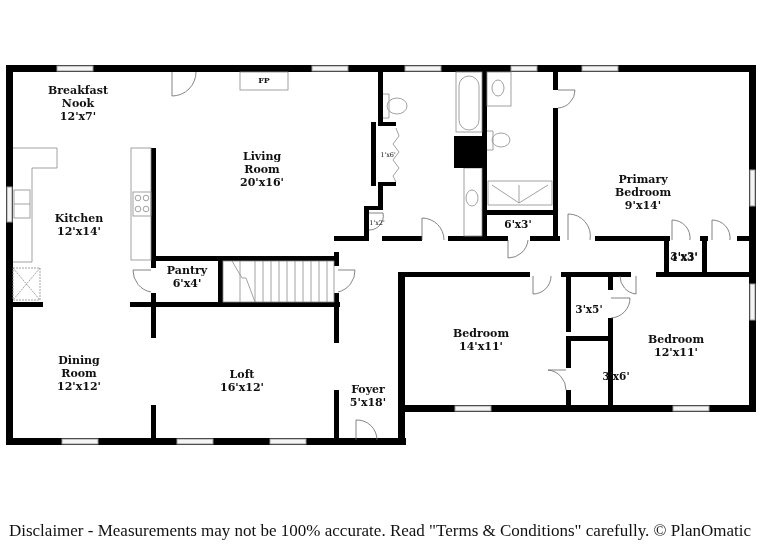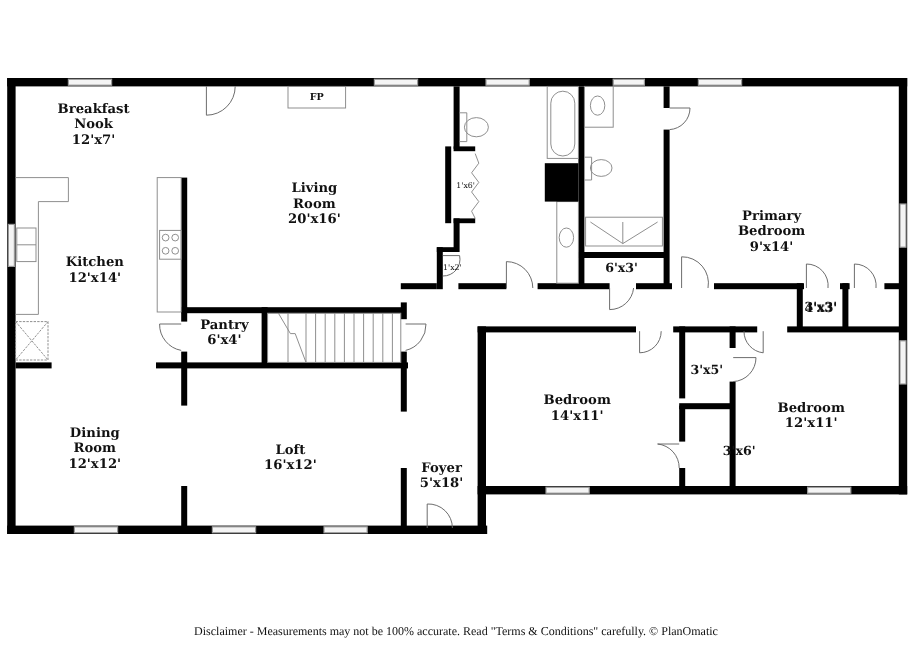--- a/index.html
+++ b/index.html
@@ -2,21 +2,21 @@
 <html><head>
 <meta charset="utf-8">
 <style>
   html, body { margin: 0; padding: 0; background: #ffffff; }
   body { width: 760px; height: 553px; position: relative; overflow: hidden; font-family: "DejaVu Serif", "Liberation Serif", serif; }
   #plan { position: absolute; left: 0; top: 0; width: 760px; height: 553px; }
   .label { position: absolute; text-align: center; font-family: "DejaVu Serif", "Liberation Serif", serif; font-weight: bold; color: #111; line-height: 13px; font-size: 11px; transform: translateX(-50%); white-space: nowrap; }
   .label .dim { display: block; font-weight: bold; }
   .label.small { font-size: 10.5px; }
   .label.tiny { font-size: 6.5px; font-weight: normal; line-height: 8px; }
-  .disclaimer { position: absolute; left: 0; width: 760px; top: 521px; text-align: center; font-family: "Liberation Serif", "DejaVu Serif", serif; font-size: 10px; color: #111; }
+  .disclaimer { position: absolute; left: 0; width: 760px; top: 521px; text-align: center; font-family: "Liberation Serif", "DejaVu Serif", serif; font-size: 17px; color: #111; }
 </style>
 </head>
 <body>
 
 <svg id="plan" viewBox="0 0 760 553" xmlns="http://www.w3.org/2000/svg">
 
   <g fill="#000">
 
     <rect x="6" y="65" width="750" height="7"></rect>
 

